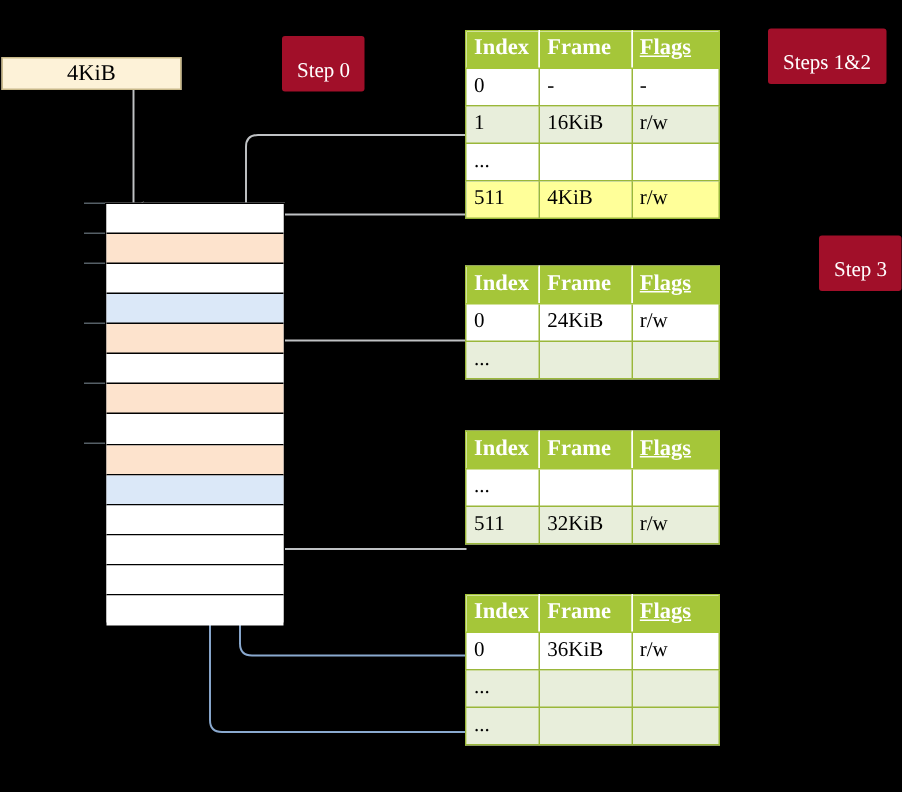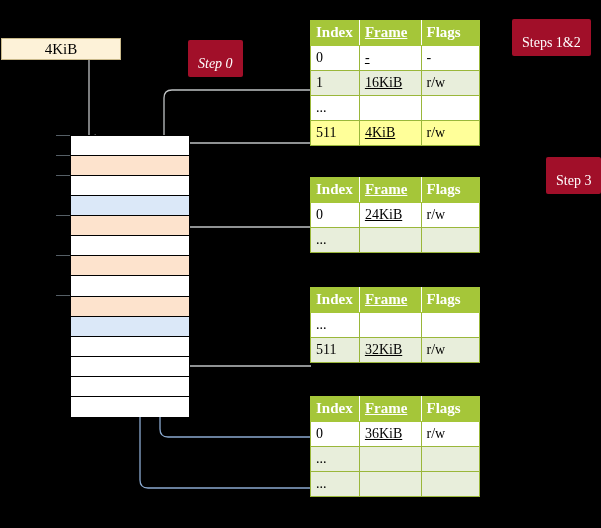--- a/index.html
+++ b/index.html
@@ -100,26 +100,26 @@
     white-space: nowrap;
   }
   .ptable th {
     background: #a5c639;
     color: #ffffff;
     font-weight: bold;
     font-size: 15px;
     border-color: #a5c639;
     border-right-color: #ffffff;
   }
-  .ptable th:last-child { border-right-color: #a5c639; }
+  .ptable th:last-child { border-right-color: #a5c639; text-decoration: underline; }
   .ptable tr.alt td { background: #e8eedb; }
   .ptable tr.plain td { background: #ffffff; }
   .ptable td.hl { background: #ffff99 !important; }
   .col-index { width: 46px; }
-  .col-frame { width: 58px; text-decoration: underline; }
+  .col-frame { width: 58px; }
   .col-flags { width: 55px; }
 </style>
 </head>
 <body>
 
 <div id="stage">
 
   <svg class="wires" viewBox="0 0 601 528" xmlns="http://www.w3.org/2000/svg">
     <defs>
       <marker id="arrowGrey" markerWidth="9" markerHeight="9" refX="4.5" refY="7.5" orient="auto" markerUnits="userSpaceOnUse">
@@ -145,21 +145,21 @@
 
     <path d="M311,437 L168,437 Q160,437 160,429 L160,332" stroke="#8aa9cf" stroke-width="1.3" fill="none" marker-end="url(#arrowBlueUp)"></path>
 
     <path d="M311,488 L150,488 L148,488 Q140,488 140,480 L140,215" stroke="#8aa9cf" stroke-width="1.3" fill="none" marker-end="url(#arrowBlueUp)"></path>
   </svg>
 
   <div class="frame-box" style="left:1px; top:38px; width:120px; height:22px;">
     <span>4KiB</span>
   </div>
 
-  <div class="step-pill" style="left:188px; top:40px;font-style:italic;">
+  <div class="step-pill" style="left:188px; top:24px;">
     <span>Step 0</span>
   </div>
   <div class="step-pill" style="left:512px; top:19px;">
     <span>Steps 1&amp;2</span>
   </div>
   <div class="step-pill" style="left:546px; top:157px;">
     <span>Step 3</span>
   </div>
 
   <div class="memcol" id="memcol" style="left:70px; top:135px; width:120px; height:281px;">

